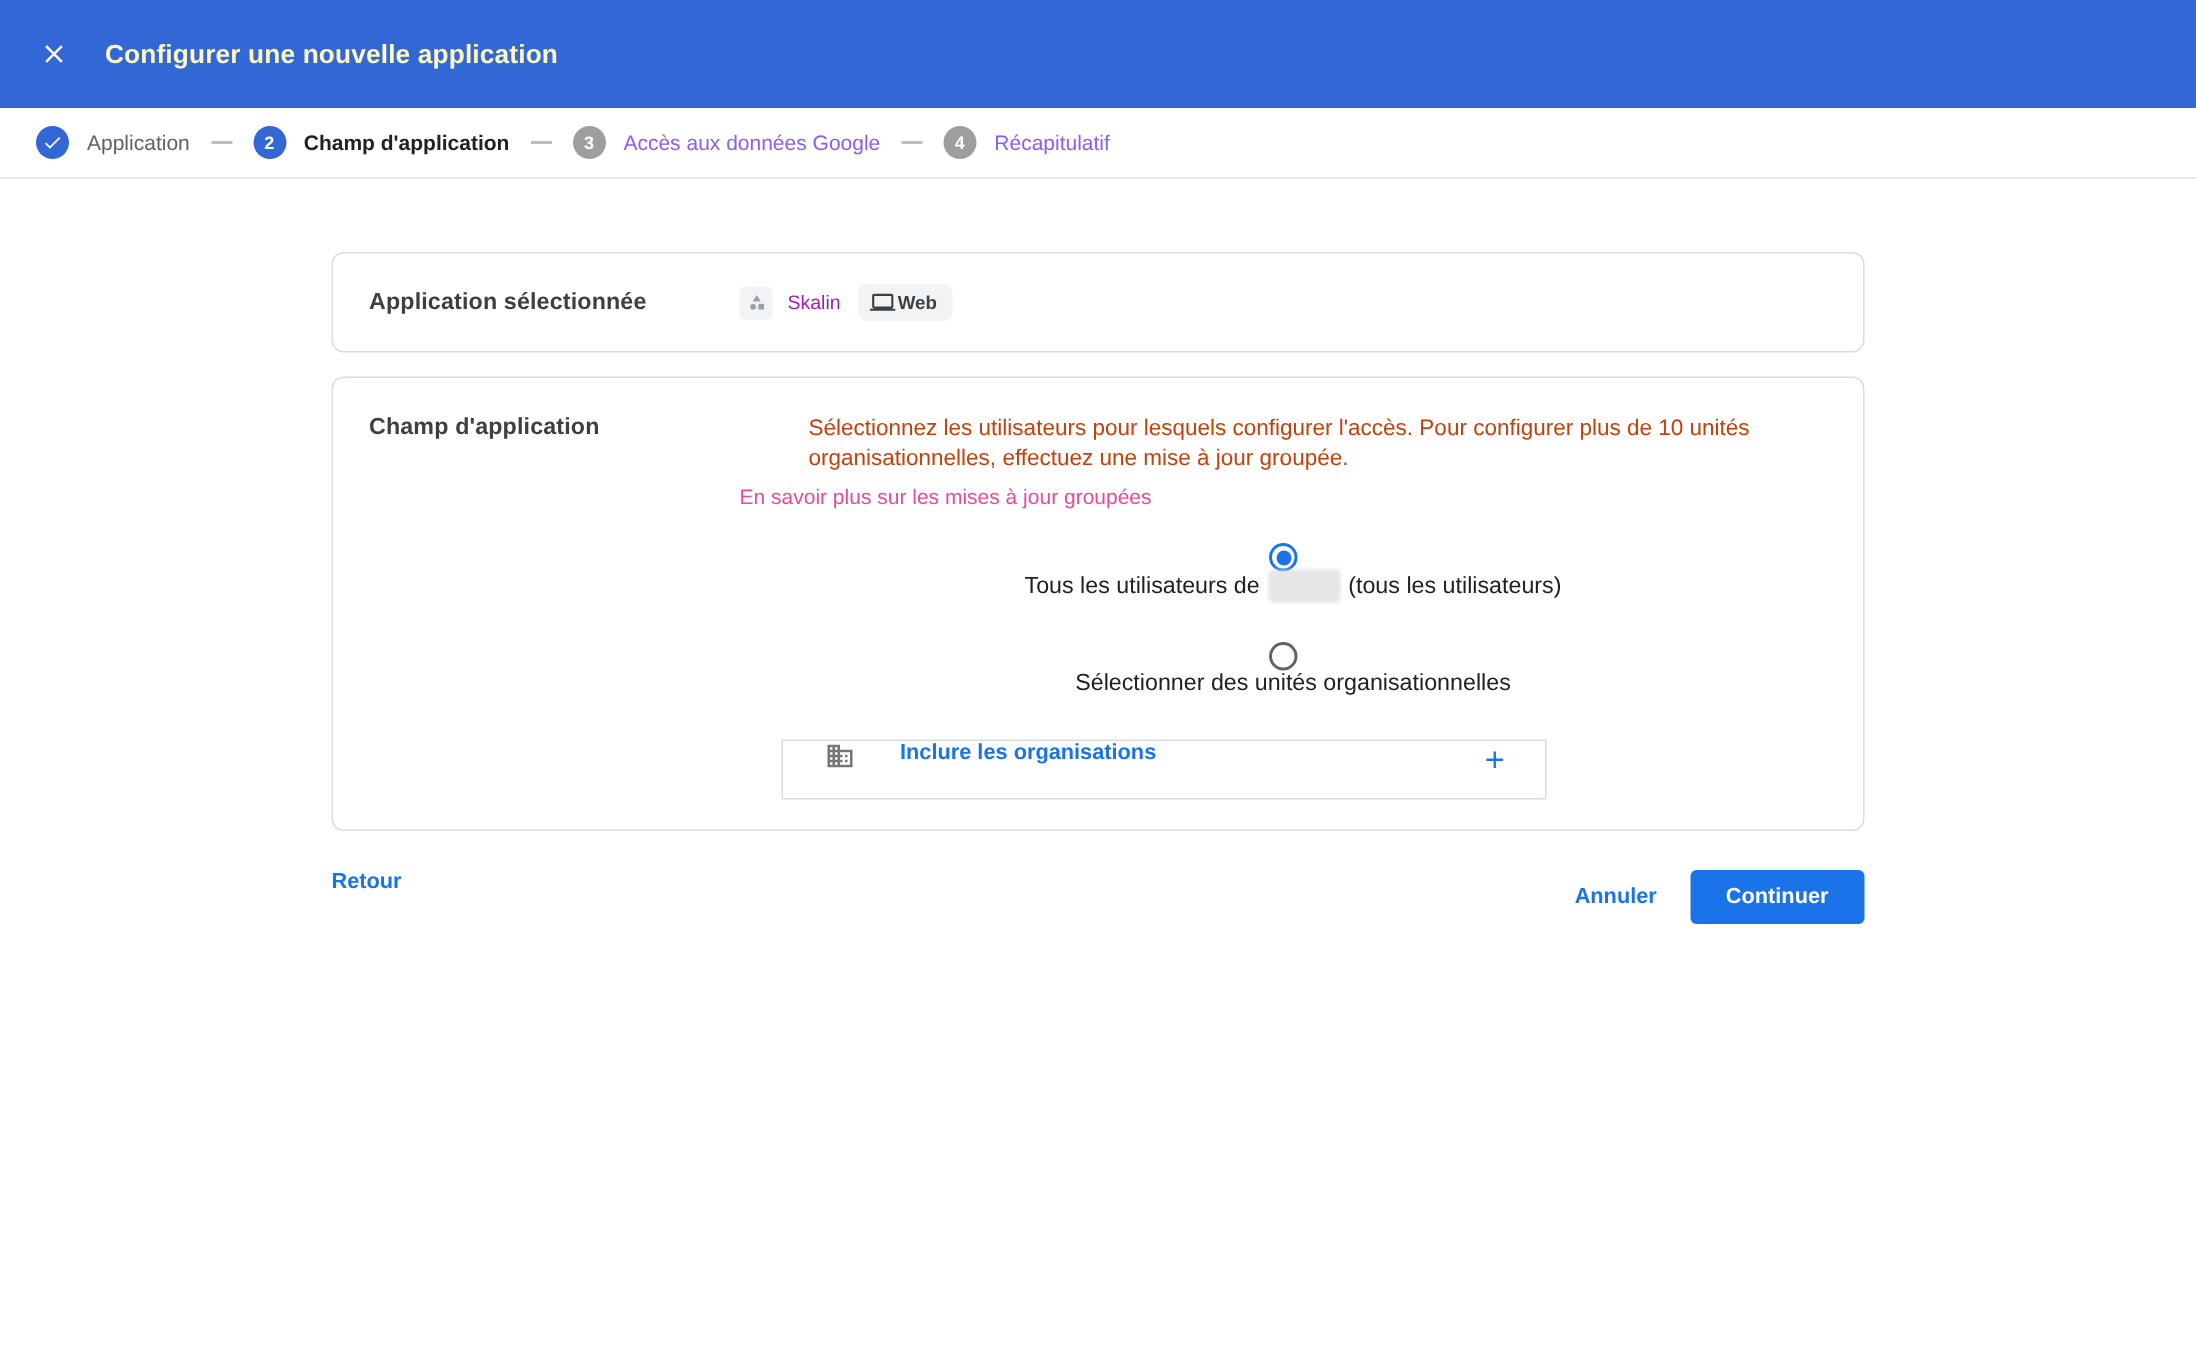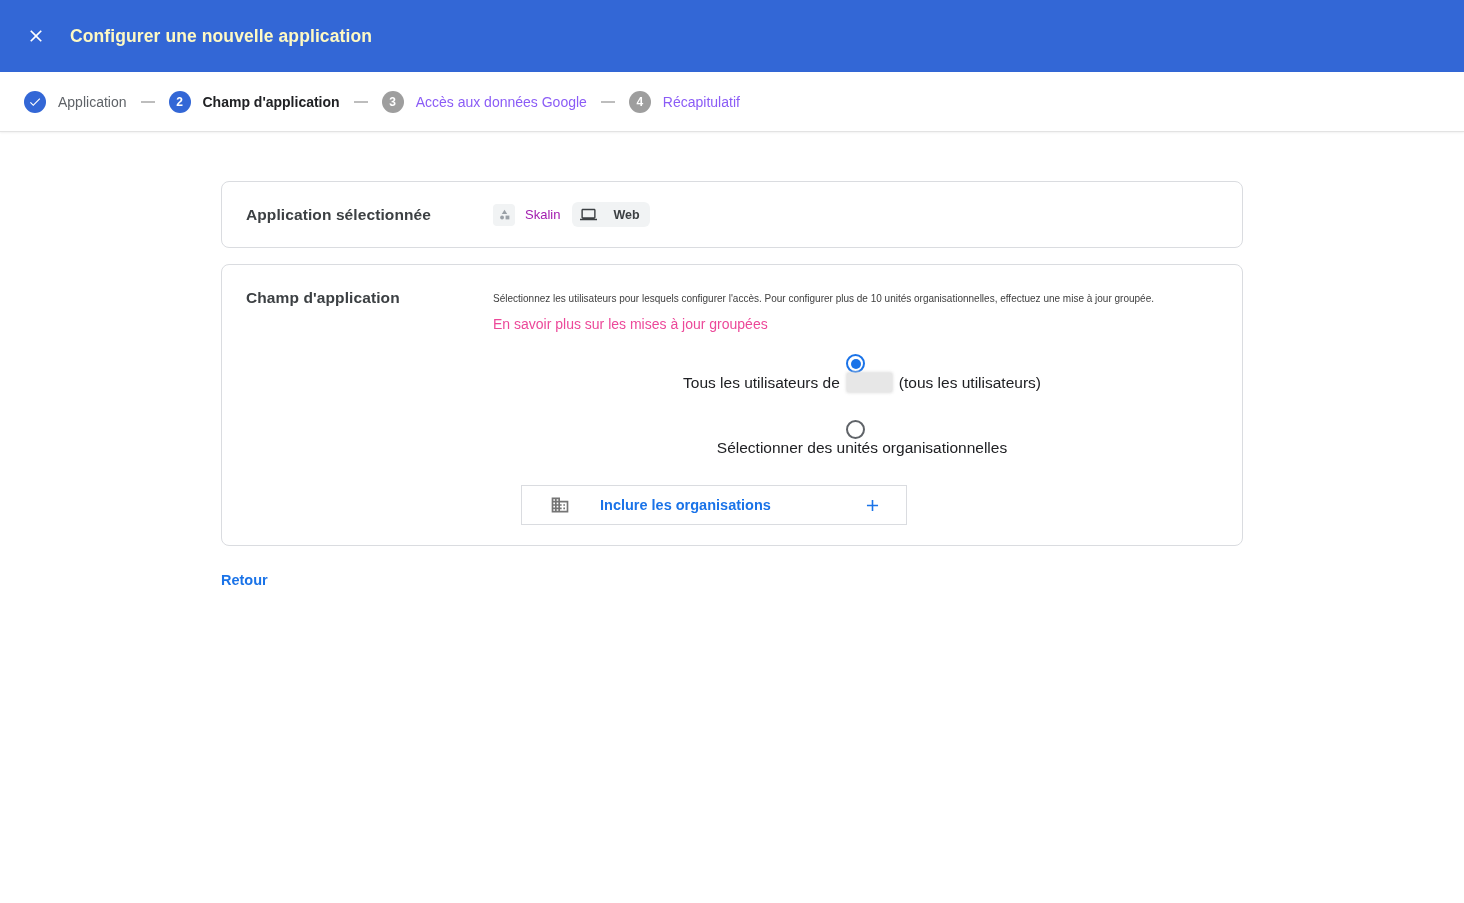--- a/index.html
+++ b/index.html
@@ -9,21 +9,21 @@
   .app-bar {
     height: 72px; background: #3367d6; display: flex; align-items: center;
     padding: 0 24px; color: #fef9c3;
   }
   .close-btn { width: 24px; height: 24px; display: flex; align-items: center; justify-content: center; cursor: pointer; }
   .close-btn svg { width: 20px; height: 20px; fill: #ffffff; }
   .app-bar-title { margin-left: 22px; font-size: 17.5px; font-weight: 700; letter-spacing: .1px; }
 
   
   .stepper {
-    height: 60px; display: flex; align-items: center; padding: 0 24px;
+    height: 47px; display: flex; align-items: center; padding: 0 24px;
     background: #ffffff; border-bottom: 1px solid #e3e3e3;
     box-shadow: 0 1px 2px rgba(0,0,0,0.06);
     position: relative; z-index: 2;
   }
   .step { display: flex; align-items: center; cursor: pointer; }
   .step-circle {
     width: 22px; height: 22px; border-radius: 50%; color: #fff;
     display: flex; align-items: center; justify-content: center;
     font-size: 12px; font-weight: 700; flex: none;
   }
@@ -48,49 +48,49 @@
 
   
   .app-row { display: flex; align-items: center; }
   .app-icon {
     width: 22px; height: 22px; border-radius: 4px; background: #f1f3f4;
     display: flex; align-items: center; justify-content: center; flex: none;
   }
   .app-icon svg { width: 13px; height: 13px; }
   .app-name { margin-left: 10px; font-size: 13px; color: #a21caf; }
   .platform-chip {
-    margin-left: 12px; display: inline-flex; align-items: center; gap: 16px;
+    margin-left: 12px; display: inline-flex; align-items: center; gap: 1px;
     background: #f1f3f4; border-radius: 6px; padding: 4px 10px 4px 8px;
   }
   .platform-chip svg { width: 17px; height: 17px; fill: #3c4043; }
   .platform-chip .chip-text { font-size: 12.5px; font-weight: 700; color: #3c4043; }
 
   
-  .scope-desc { font-size: 10px; line-height: 20px; color: #404040; max-width: 727px; }
+  .scope-desc { font-size: 15px; line-height: 20px; color: #c2410c; max-width: 727px; margin-left: 46px; }
   .text-link { color: #ec4899; font-size: 14px; text-decoration: none; cursor: pointer; display: inline-block; margin-top: 7px; }
 
   .radio-row { display: flex; align-items: center; margin-top: 21px; cursor: pointer; flex-direction: column; }
   .radio-row + .radio-row { margin-top: 28px; }
   .radio-outer {
     width: 19px; height: 19px; border-radius: 50%; flex: none;
     display: flex; align-items: center; justify-content: center;
   }
   .radio-outer.checked { border: 2px solid #1a73e8; }
   .radio-outer.checked .radio-dot { width: 10px; height: 10px; border-radius: 50%; background: #1a73e8; }
   .radio-outer.unchecked { border: 2px solid #5f6368; }
   .radio-label { margin-left: 13px; font-size: 15.5px; color: #202124; display: flex; align-items: center; }
   .redacted {
     display: inline-block; width: 45px; height: 19px; margin: 0 7px;
     border-radius: 2px; background: #e7e7e7;
     box-shadow: 0 0 3px 1px rgba(220,220,220,0.9);
   }
 
   .include-box {
-    margin-top: 28px; margin-left: 28px; width: 386px; height: 40px;
-    border: 1px solid #dadce0; display: flex; align-items: center;
+    margin-top: 28px; margin-left: 28px; width: 510px; height: 40px;
+    border: 1px solid #dadce0; display: flex; align-items: flex-start;
     padding: 0 14px; background: #fff;
   }
   .include-box .building { width: 20px; height: 20px; fill: #757575; flex: none; margin-left: 14px; }
   .include-label { margin-left: 30px; font-size: 14.5px; font-weight: 700; color: #1a73e8; cursor: pointer; }
   .plus-btn { margin-left: auto; margin-right: 8px; width: 24px; height: 24px; display: flex; align-items: center; justify-content: center; cursor: pointer; }
   .plus-btn svg { width: 19px; height: 19px; fill: #1a73e8; }
 
   
   .footer-row { display: flex; align-items: flex-start; margin-top: 26px; }
   .link-btn { color: #1a73e8; font-size: 14.5px; font-weight: 700; cursor: pointer; }
@@ -194,15 +194,19 @@
           <svg viewBox="0 0 24 24">
               <path d="M19 13h-6v6h-2v-6H5v-2h6V5h2v6h6v2z"></path>
             </svg>
         </div>
       </div>
     </div>
   </div>
 
   <div class="footer-row">
     <div class="link-btn">Retour</div>
+    <div class="footer-right">
+      <div class="link-btn">Annuler</div>
+      <button class="primary-btn">Continuer</button>
+    </div>
   </div>
 
 </div>
 
 </body></html>

